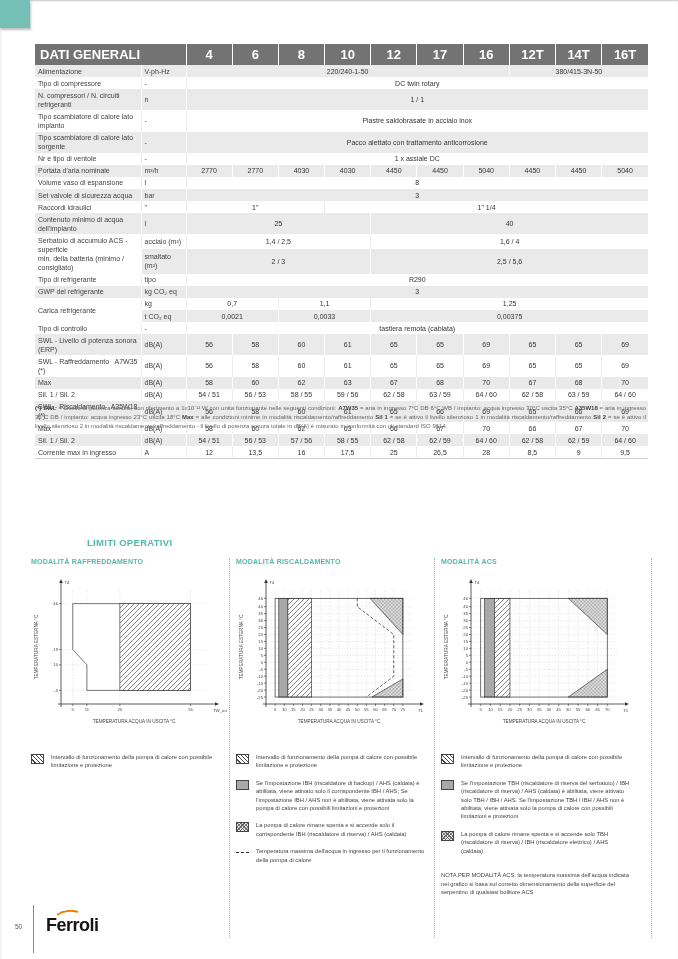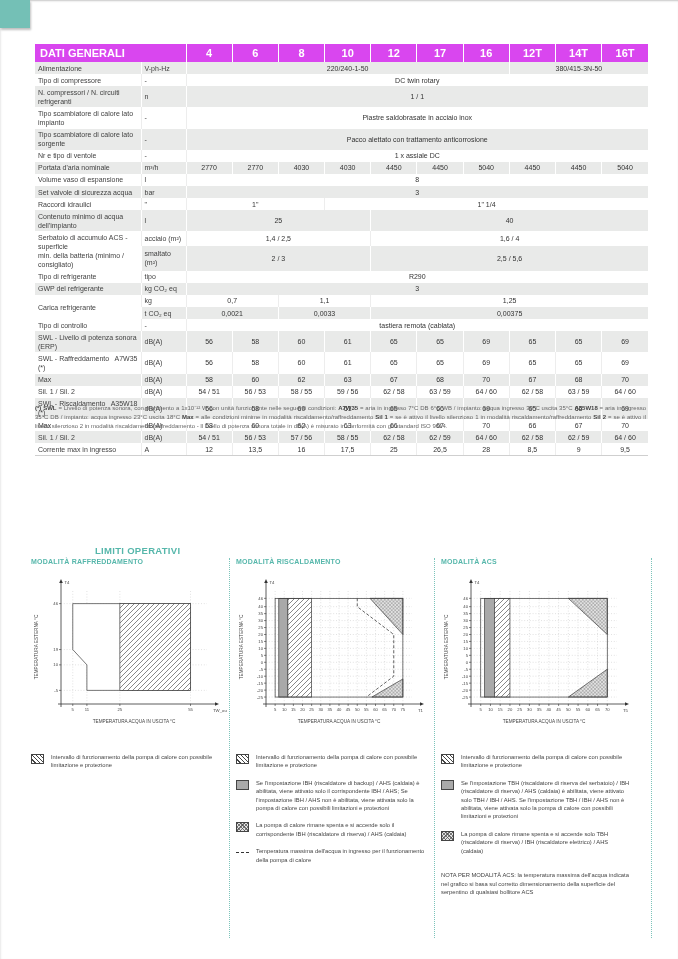--- a/index.html
+++ b/index.html
@@ -3,37 +3,37 @@
 <meta charset="utf-8">
 <style>
   html,body{margin:0;padding:0;background:#e9e9e9;}
   .page{position:relative;width:678px;height:959px;background:#fff;overflow:hidden;
         font-family:"Liberation Sans",sans-serif;color:#333;
         box-shadow:inset 0 2px 2px -1px rgba(0,0,0,.22), inset 2px 0 2px -1px rgba(0,0,0,.08);}
   .corner{position:absolute;left:0;top:0;width:30px;height:28px;background:#74c0b6;
           box-shadow:1px 2px 2px rgba(0,0,0,.25);}
   
   table.spec{position:absolute;left:35px;top:44px;width:613px;border-collapse:collapse;table-layout:fixed;}
-  table.spec th{background:#d946ef;color:#fff;font-size:11px;font-weight:bold;
+  table.spec th{background:#737373;color:#fff;font-size:13px;font-weight:bold;
                 padding:3px 3px;border-left:1.5px solid #fdfdfd;text-align:center;}
   table.spec th.hl{text-align:left;padding-left:5px;border-left:none;}
   table.spec td{font-size:7px;line-height:1.3;padding:1.5px 3px;vertical-align:middle;}
   tr.g td{background:#e9eae9;border-left:1px solid #fff;}
   tr.w td{background:#fff;border-left:1px solid #ededed;}
   td.lbl{border-left:none !important;color:#3f3f3f;}
   td.lbl .r{float:right;color:#3f3f3f;}
   td.unit{color:#3f3f3f;}
   td.val{text-align:center;color:#333;}
   table.spec tbody tr:last-child td{border-bottom:1px solid #cfcfcf;}
   
   .footnote{position:absolute;left:35px;top:404px;width:611px;margin:0;
             font-size:6px;line-height:1.5;color:#666;text-align:justify;}
   .footnote b{color:#444;}
   
-  .section-title{position:absolute;left:35px;top:533px;margin:12px;font-size:9.5px;
+  .section-title{position:absolute;left:35px;top:533px;margin:4px;font-size:9.5px;
                  font-weight:bold;color:#56b7ab;letter-spacing:.3px;padding-left:48px;}
   .charts{position:absolute;left:31px;top:558px;width:625px;display:flex;}
   .chart-col{width:205px;box-sizing:border-box;padding-right:14px;}
   .chart-title{font-size:7px;font-weight:bold;color:#56b7ab;letter-spacing:.2px;margin-bottom:12px;}
   .chart-col svg{display:block;}
   .legend{margin-top:24px;display:flex;flex-direction:column;gap:9px;}
   .li{display:flex;gap:7px;align-items:flex-start;}
   .sw{width:13px;height:10px;flex:0 0 13px;border:1px solid #444;margin-top:1px;box-sizing:border-box;}
   .sw-hatch{background:repeating-linear-gradient(45deg,#fff 0 2px,#444 2px 3px);}
   .sw-gray{background:#a9a9a9;}
@@ -639,13 +639,18 @@
           </div>
         </div>
         <p class="note">NOTA PER MODALITÀ ACS: la temperatura massima dell'acqua indicata nel grafico si basa sul corretto dimensionamento della superficie del serpentino di qualsiasi bollitore ACS</p>
       </div>
     </div>
 
   <div class="vsep s1"></div>
   <div class="vsep s2"></div>
   <div class="vsep s3"></div>
 
+  <div class="footer">
+    <span class="pnum">50</span>
+    <span class="frule"></span>
+    <span class="logo"><i class="arc"></i><span>Ferroli</span></span>
+  </div>
 </div>
 
 </body></html>

